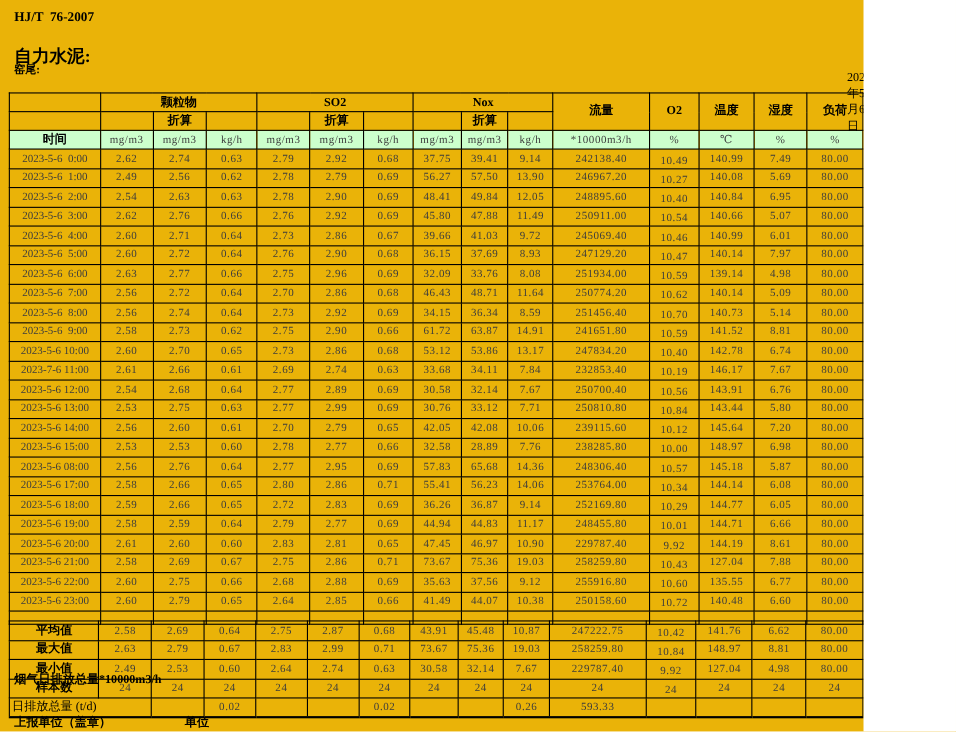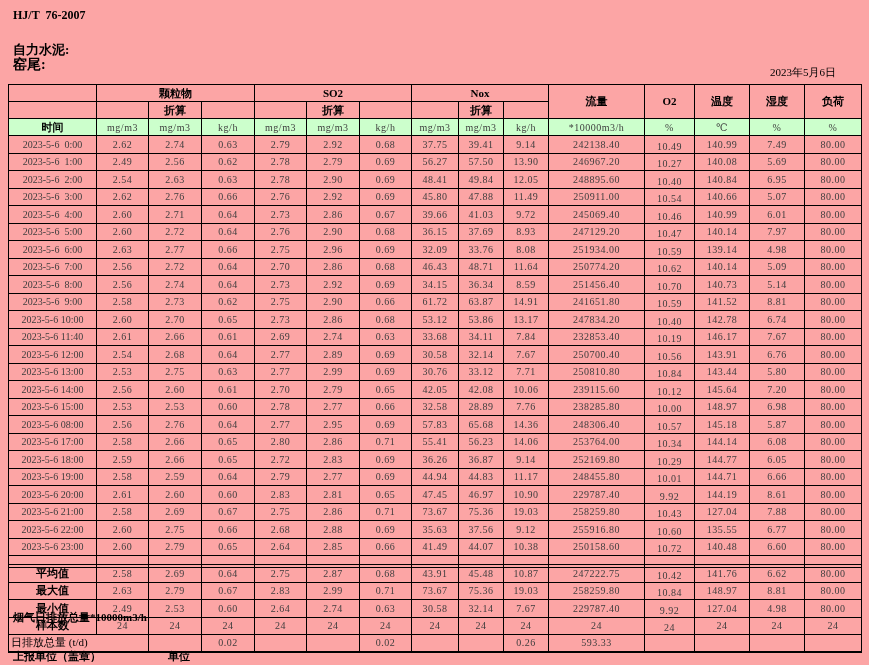--- a/index.html
+++ b/index.html
@@ -1,21 +1,21 @@
 <!DOCTYPE html>
 <html><head>
 <meta charset="utf-8">
 <style>
   html,body{margin:0;padding:0;background:#fff;}
-  .page{position:relative;width:869px;height:665px;background:#fca5a5;
+  .page{position:relative;width:785px;height:665px;background:#eab308;
         font-family:"Liberation Serif","DejaVu Serif",serif;color:#000;overflow:hidden;}
   .std{position:absolute;left:13px;top:8px;font-size:12px;font-weight:bold;white-space:pre;}
   .title{position:absolute;left:0;top:22px;width:742px;text-align:center;font-size:13px;font-weight:bold;letter-spacing:1px;}
-  .company{position:absolute;left:13px;top:41px;font-size:13px;font-weight:bold;font-family:Liberation Serif, serif;}
-  .site{position:absolute;left:13px;top:56px;font-size:14px;font-weight:bold;}
+  .company{position:absolute;left:13px;top:41px;font-size:16px;font-weight:bold;font-family:Liberation Serif, serif;}
+  .site{position:absolute;left:13px;top:56px;font-size:10px;font-weight:bold;}
   .date{position:absolute;left:770px;top:65px;font-size:11px;}
   table{border-collapse:collapse;table-layout:fixed;}
   .tbl{position:absolute;left:8px;}
   #main-table{top:84px;}
   #summary-table{top:564px;padding-left:44px;}
   td{border:1px solid #000;padding:0;margin:0;text-align:center;font-size:10px;
      height:15.5px;line-height:15px;color:#3d3d3d;overflow:hidden;white-space:pre;letter-spacing:0.5px;}
   .hdr td{height:16px;}
   .zh{font-weight:bold;color:#000;font-size:11px;letter-spacing:0;}
   .green td{background:#ccffcc;margin-top:31px;}
@@ -280,21 +280,21 @@
           <td class="c-num">53.12</td>
           <td class="c-num">53.86</td>
           <td class="c-num">13.17</td>
           <td class="c-num">247834.20</td>
           <td class="c-num c-o2">10.40</td>
           <td class="c-num">142.78</td>
           <td class="c-num">6.74</td>
           <td class="c-num">80.00</td>
         </tr>
         <tr>
-          <td class="c-time">2023-5-6 11:40</td>
+          <td class="c-time">2023-7-6 11:00</td>
           <td class="c-num">2.61</td>
           <td class="c-num">2.66</td>
           <td class="c-num">0.61</td>
           <td class="c-num">2.69</td>
           <td class="c-num">2.74</td>
           <td class="c-num">0.63</td>
           <td class="c-num">33.68</td>
           <td class="c-num">34.11</td>
           <td class="c-num">7.84</td>
           <td class="c-num">232853.40</td>

